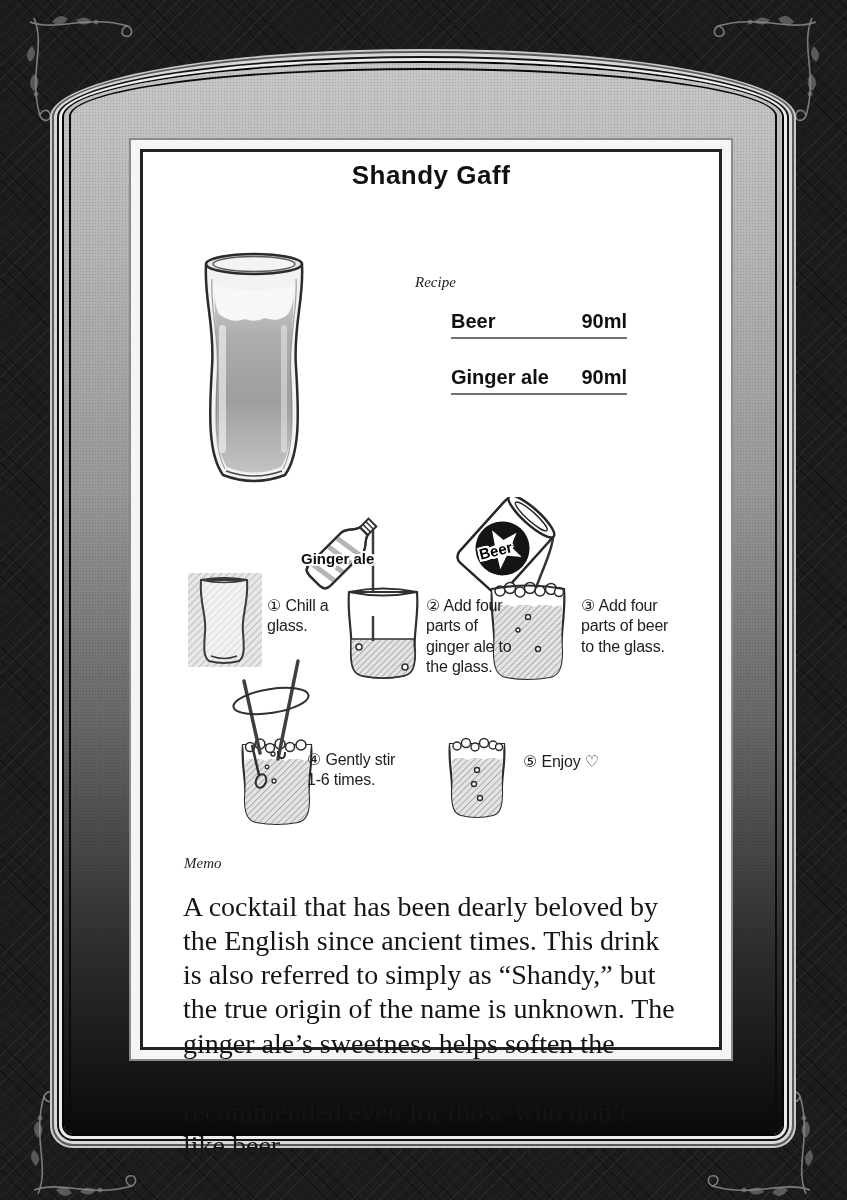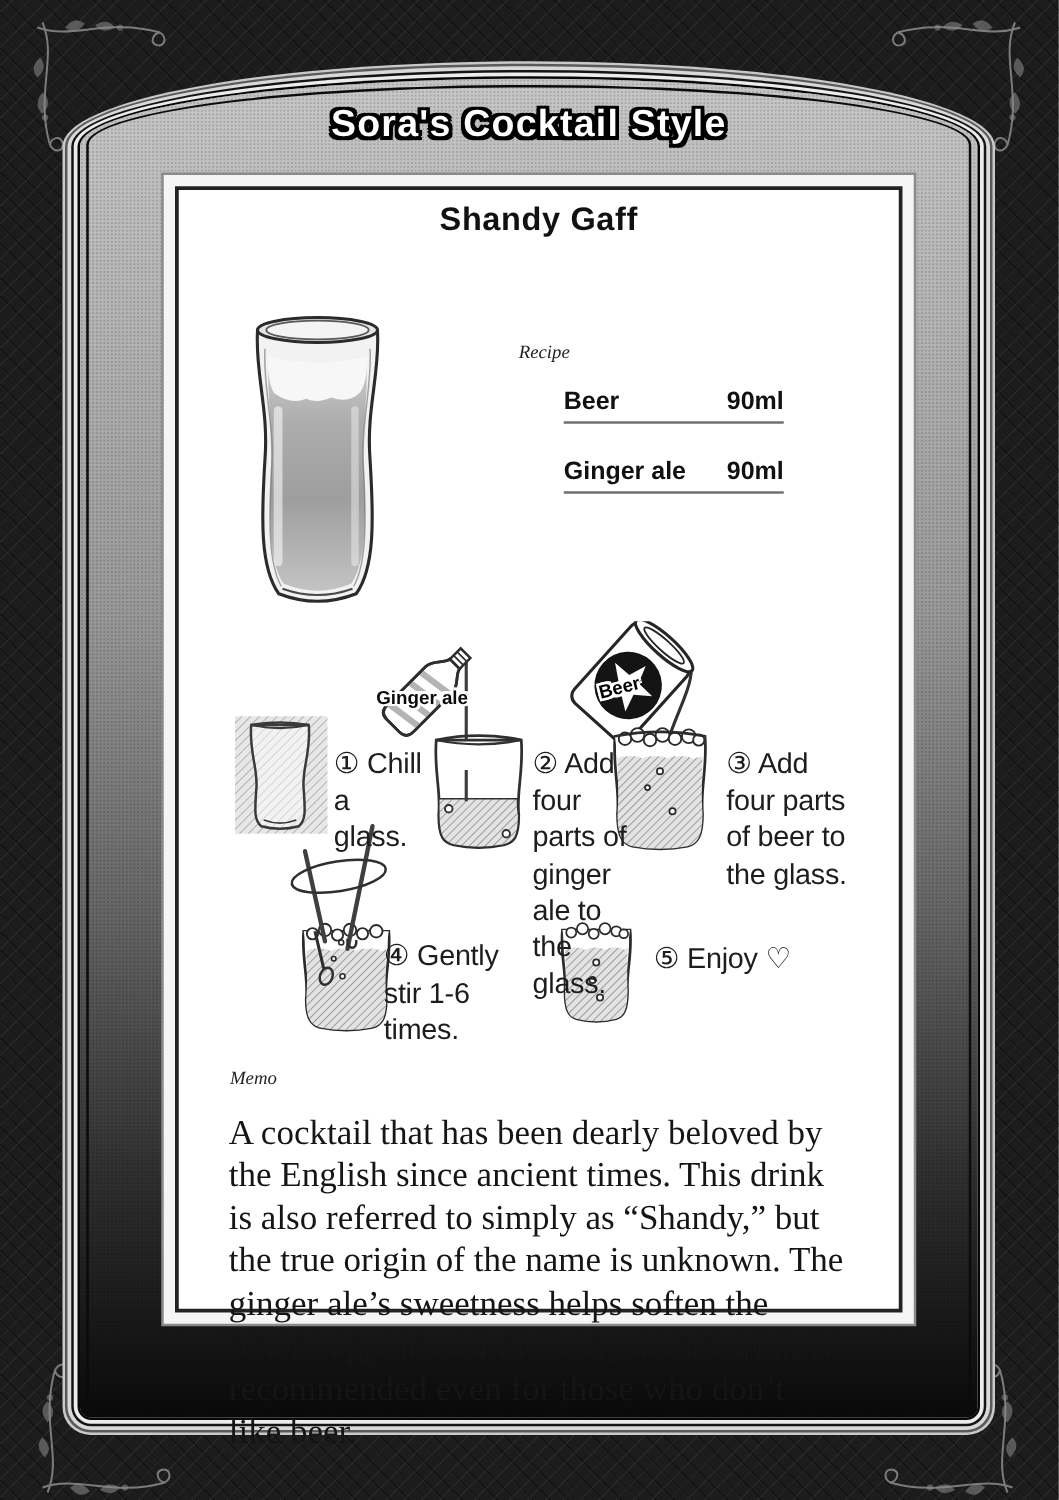--- a/index.html
+++ b/index.html
@@ -54,21 +54,21 @@
   .page *{position:absolute;}
   .card-title{left:0;width:576px;top:8px;text-align:center;font-size:26px;font-weight:bold;color:#111;letter-spacing:.5px;}
   .recipe-heading,.memo-heading{font-family:"Liberation Serif",serif;font-style:italic;font-size:15px;color:#222;}
   .recipe-heading{left:272px;top:122px;}
   .memo-heading{left:41px;top:703px;}
   .ingredients{left:308px;top:158px;width:176px;}
   .ing-row{position:static;display:flex;justify-content:space-between;
     font-size:20px;font-weight:bold;color:#111;border-bottom:2px solid #707070;
     padding-bottom:4px;margin-bottom:27px;}
   .ing-row span{position:static;}
-  .step-text{font-size:23px;line-height:1.27;color:#1d1d1d;letter-spacing:-0.2px;}
+  .step-text{font-size:16px;line-height:1.27;color:#1d1d1d;letter-spacing:-0.2px;}
   .step-num{position:static;font-family:"DejaVu Sans",sans-serif;}
   .step-body{position:static;}
   .st1{left:124px;top:444px;width:76px;}
   .st2{left:283px;top:444px;width:86px;}
   .st3{left:438px;top:444px;width:98px;}
   .st4{left:164px;top:598px;width:102px;}
   .st5{left:380px;top:600px;white-space:nowrap;}
   .illu{position:absolute;}
   .illu-main{left:50px;top:97px;}
   .illu-s1{left:44px;top:420px;}
@@ -171,21 +171,20 @@
       <path d="M52,8 q10,-6 16,2 q-10,6 -16,-2"></path>
       <path d="M8,34 q-9,9 -2,16 q9,-8 2,-16"></path>
       <path d="M10,62 q-8,10 0,17 q9,-9 0,-17"></path>
       <circle cx="72" cy="10" r="2.5"></circle>
       <circle cx="12" cy="82" r="2.5"></circle>
     </g>
   </svg>
 
 <div class="frame">
   <div class="frame-line"></div>
-  <div class="banner-title">Sora's Cocktail Style</div>
 
   <div class="page">
     <div class="card-title">Shandy Gaff</div>
 
     <svg class="illu illu-main" width="122" height="240" viewBox="0 0 122 240">
       <path d="M13,16 C11,50 22,78 19,118 C16,166 15,205 30,226 Q61,238 92,226 C107,205 106,166 103,118 C100,78 111,50 109,16 Q61,26 13,16 Z" fill="#f2f2f2" stroke="#2b2b2b" stroke-width="2.5"></path>
       <path d="M22,40 C20,70 26,95 24,125 C22,168 22,200 34,218 Q61,229 88,218 C100,200 100,168 98,125 C96,95 102,70 100,40 Q61,48 22,40 Z" fill="url(#beerGrad)"></path>
       <path d="M21,36 C21,48 23,62 27,66 Q40,75 52,70 Q61,74 72,69 Q86,74 95,65 C99,60 101,48 101,36 Q61,46 21,36 Z" fill="#f7f7f7"></path>
       <rect x="26" y="76" width="7" height="128" rx="3.5" fill="#ffffff" opacity="0.55"></rect>
       <rect x="88" y="76" width="6" height="128" rx="3" fill="#ffffff" opacity="0.4"></rect>

